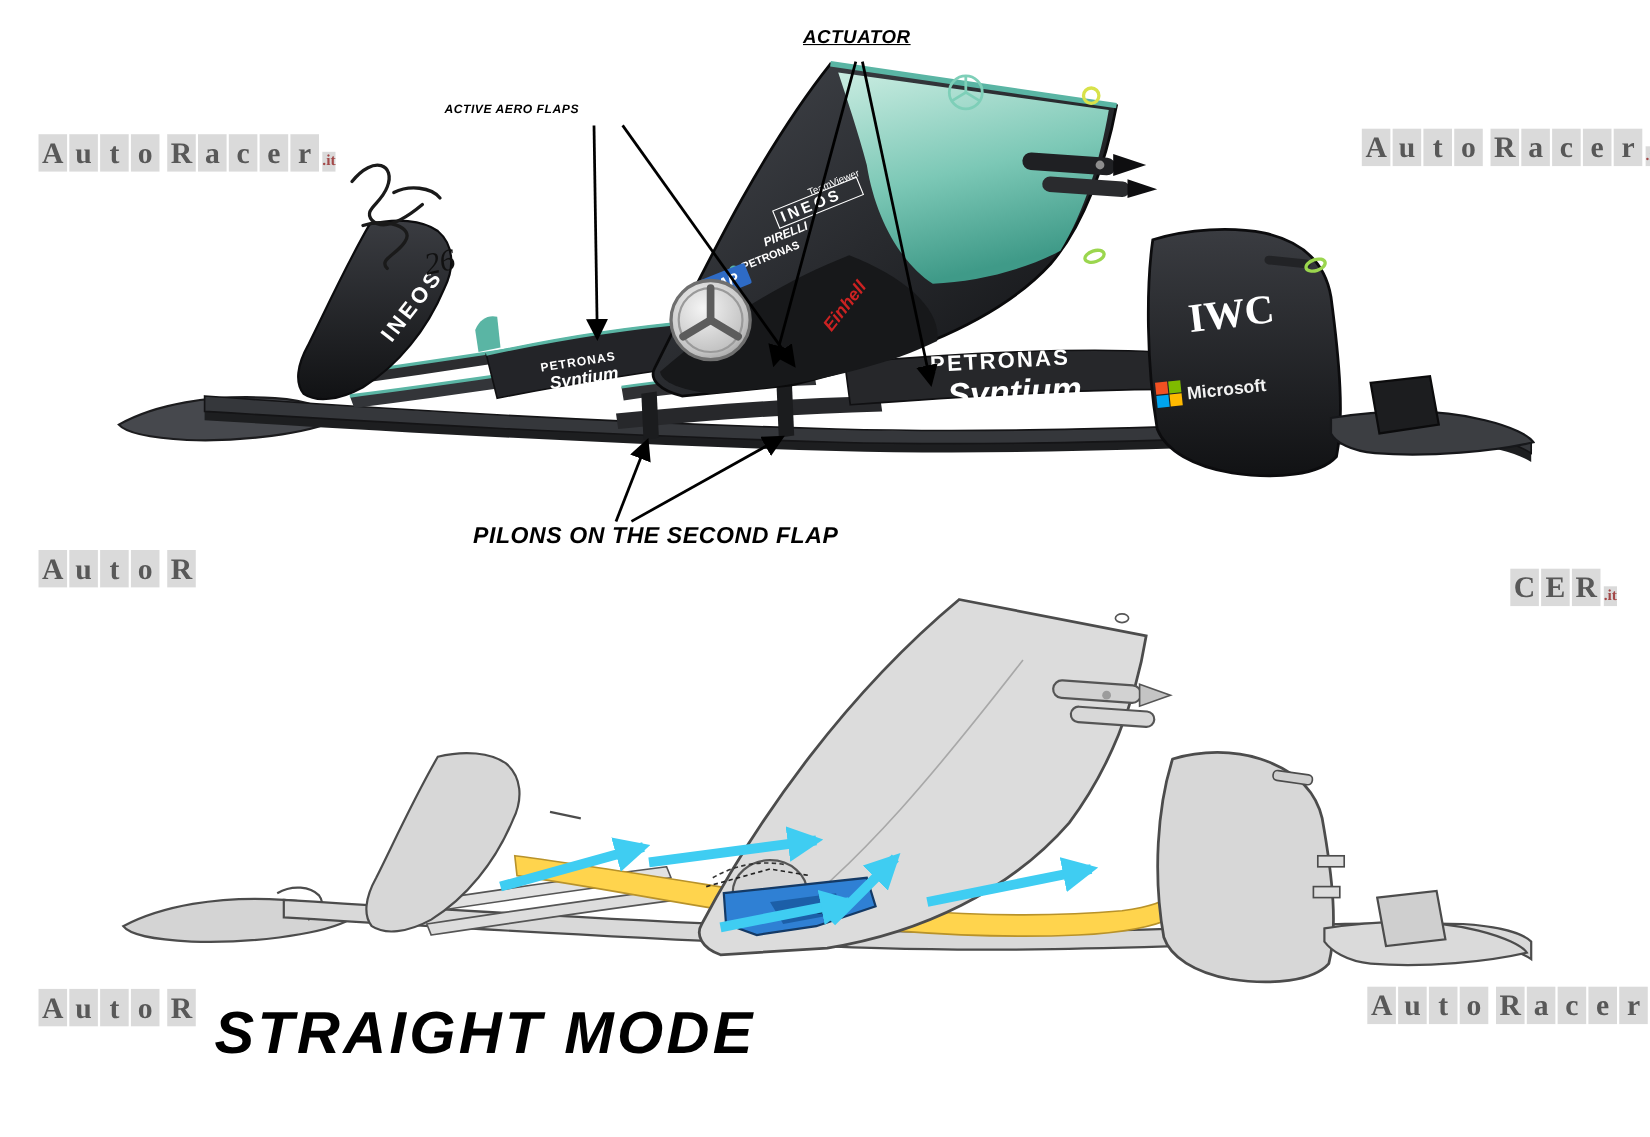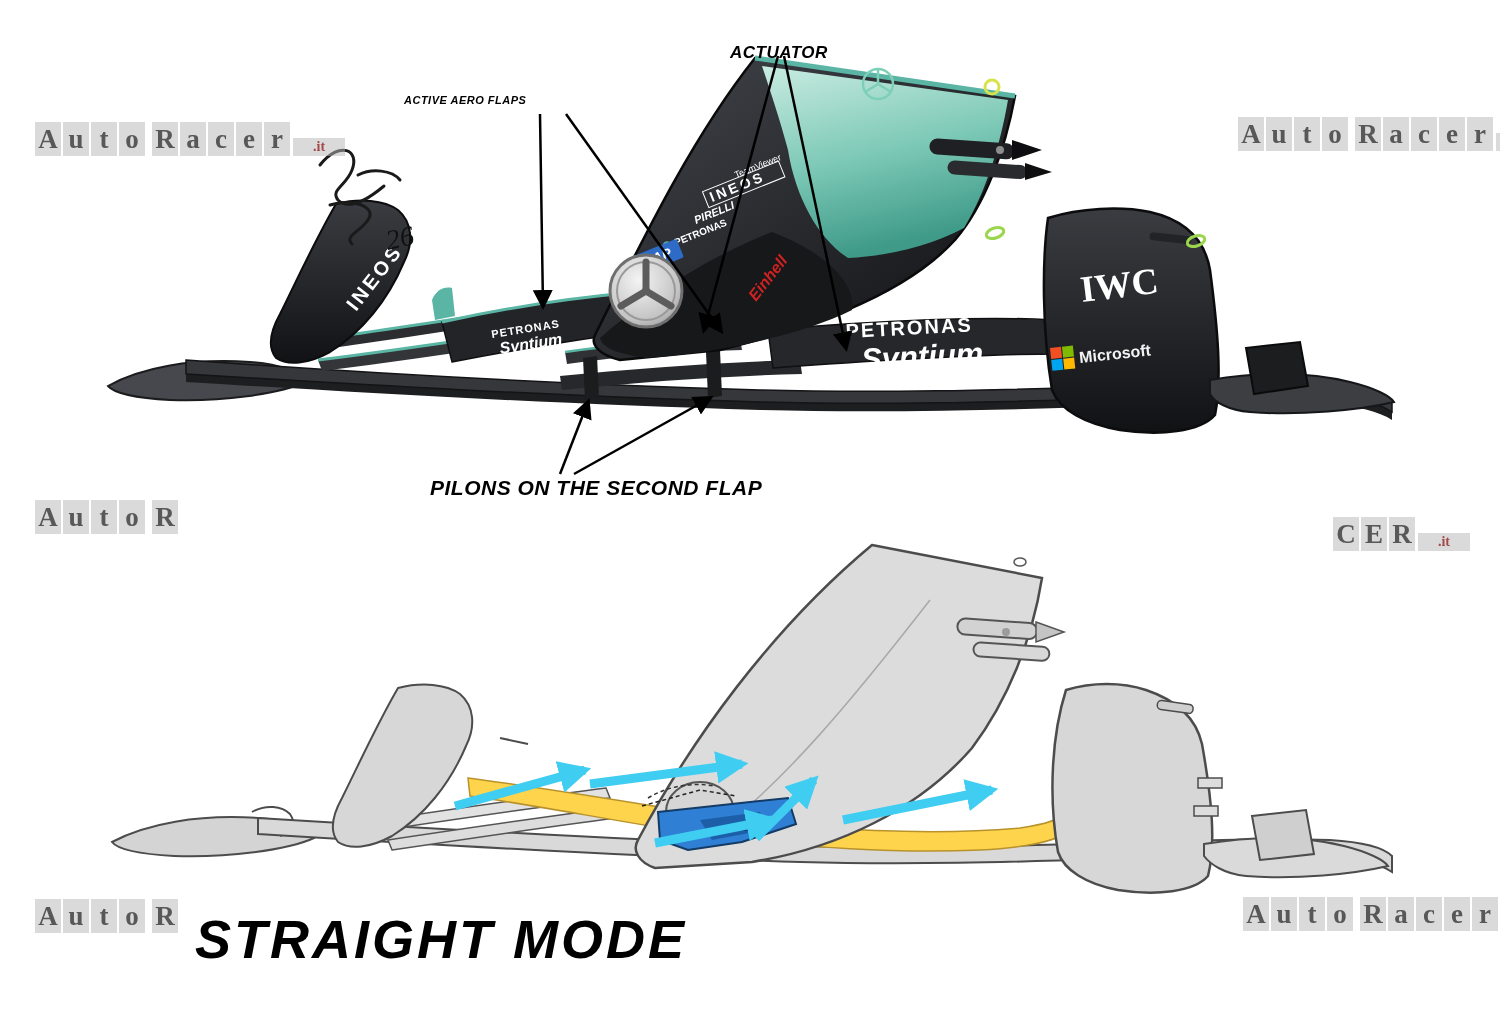--- a/index.html
+++ b/index.html
@@ -7,37 +7,37 @@
     position:relative; width:1500px; height:1034px; background:#ffffff;
     overflow:hidden; font-family:"Liberation Sans", sans-serif;
   }
   svg.art { position:absolute; left:0; top:0; z-index:1; }
 
   
   .anno {
     position:absolute; z-index:5; color:#000; white-space:nowrap;
     font-family:"Liberation Sans", sans-serif; font-weight:bold; font-style:italic;
   }
-  #lbl-actuator        { left:730px; top:43px;  font-size:17px; letter-spacing:.5px; }
+  #lbl-actuator        { left:730px; top:24px;  font-size:17px; letter-spacing:.5px;text-decoration:underline; }
   #lbl-active-flaps    { left:404px; top:94px;  font-size:11px; letter-spacing:.5px; }
   #lbl-pilons          { left:430px; top:476px; font-size:21px; letter-spacing:.5px; }
   #lbl-straight-mode   { left:195px; top:908px; font-size:54px; letter-spacing:3px; }
 
   
   .wm { position:absolute; z-index:6; display:flex; align-items:flex-end; gap:7px; opacity:.92; }
   .wm-group { display:flex; gap:2px; }
   .wm-tile {
     background:rgba(183,183,183,.55); color:#4a4a4a;
     font-family:"Liberation Serif", serif; font-weight:bold;
     font-size:27px; line-height:34px; min-width:22px; padding:0 2px; text-align:center;
   }
   .wm-it {
     background:rgba(183,183,183,.55); color:#9c3a3a;
     font-family:"Liberation Serif", serif; font-weight:bold;
-    font-size:14px; line-height:18px; padding:0 20px; margin-left:-4px;margin-top:30px;
+    font-size:14px; line-height:18px; padding:0 0; margin-left:-4px;margin-top:30px;
   }
   #wm-top-left     { left:35px;   top:108px; }
   #wm-top-right    { left:1238px; top:103px; }
   #wm-mid-left     { left:35px;   top:500px; }
   #wm-mid-right    { right:30px;  top:503px; }
   #wm-bottom-left  { left:35px;   top:899px; }
   #wm-bottom-right { left:1243px; top:897px; }
 </style>
 </head>
 <body>

